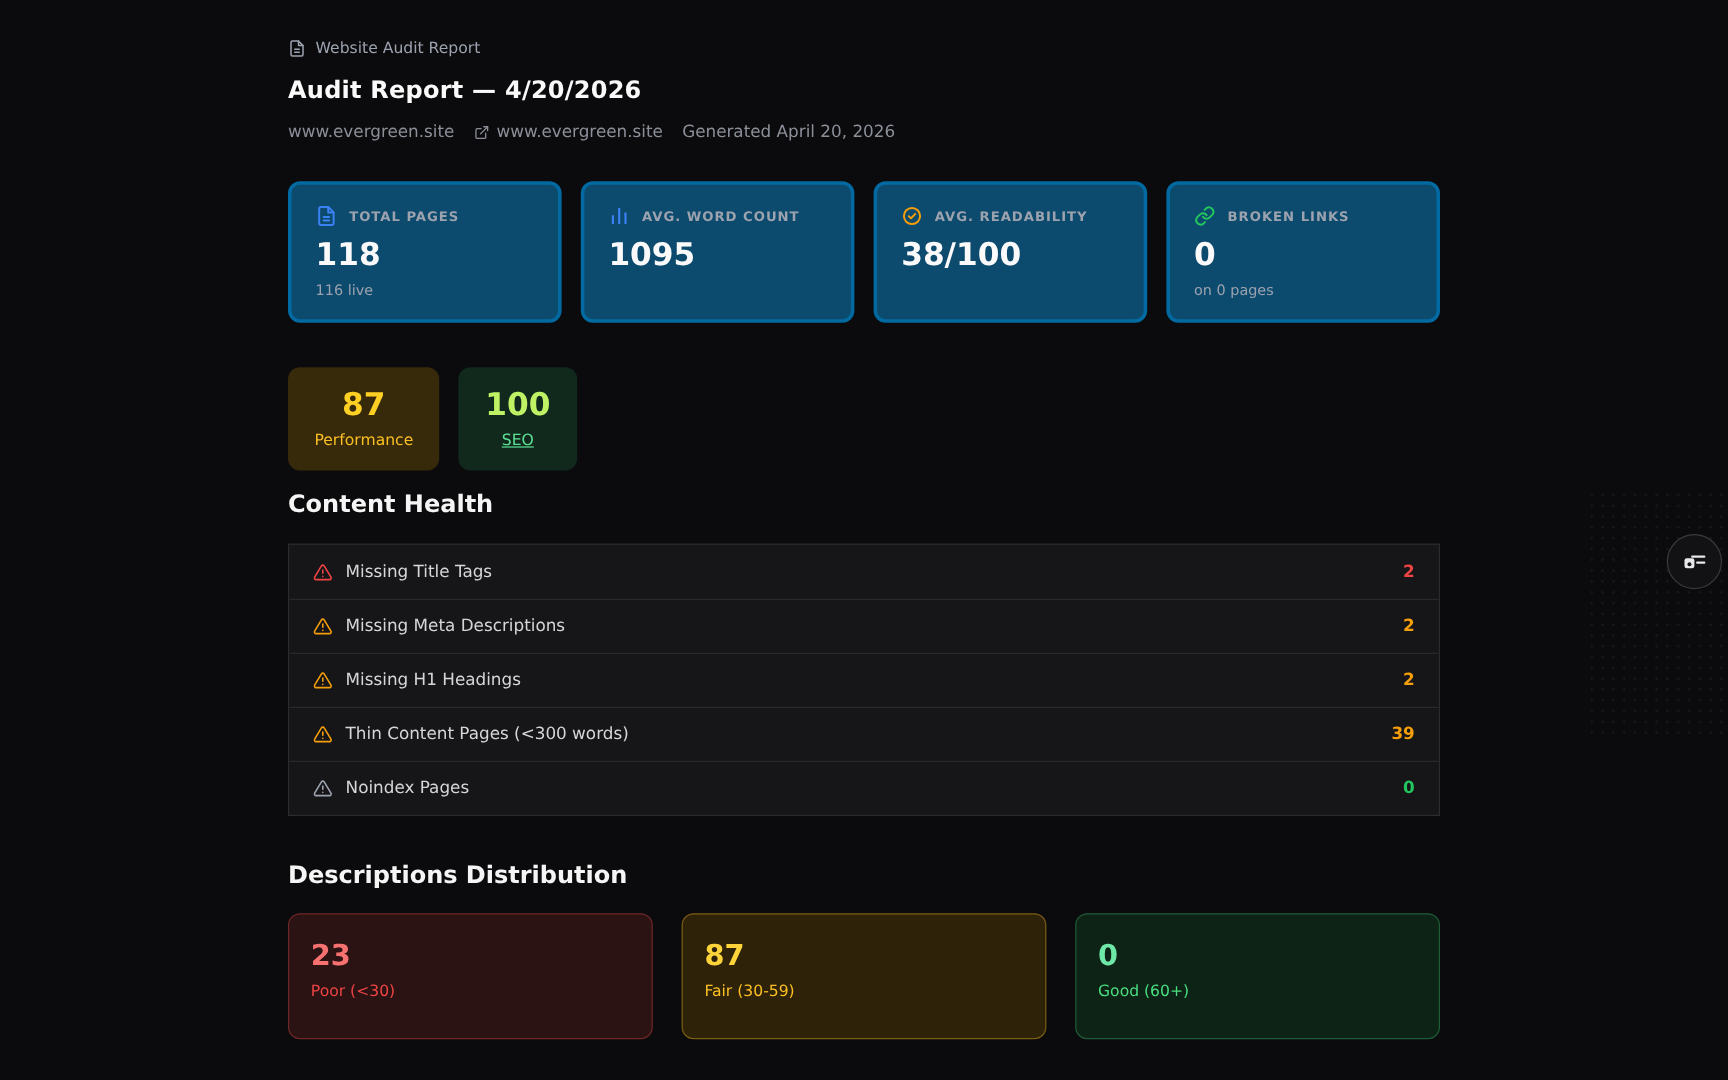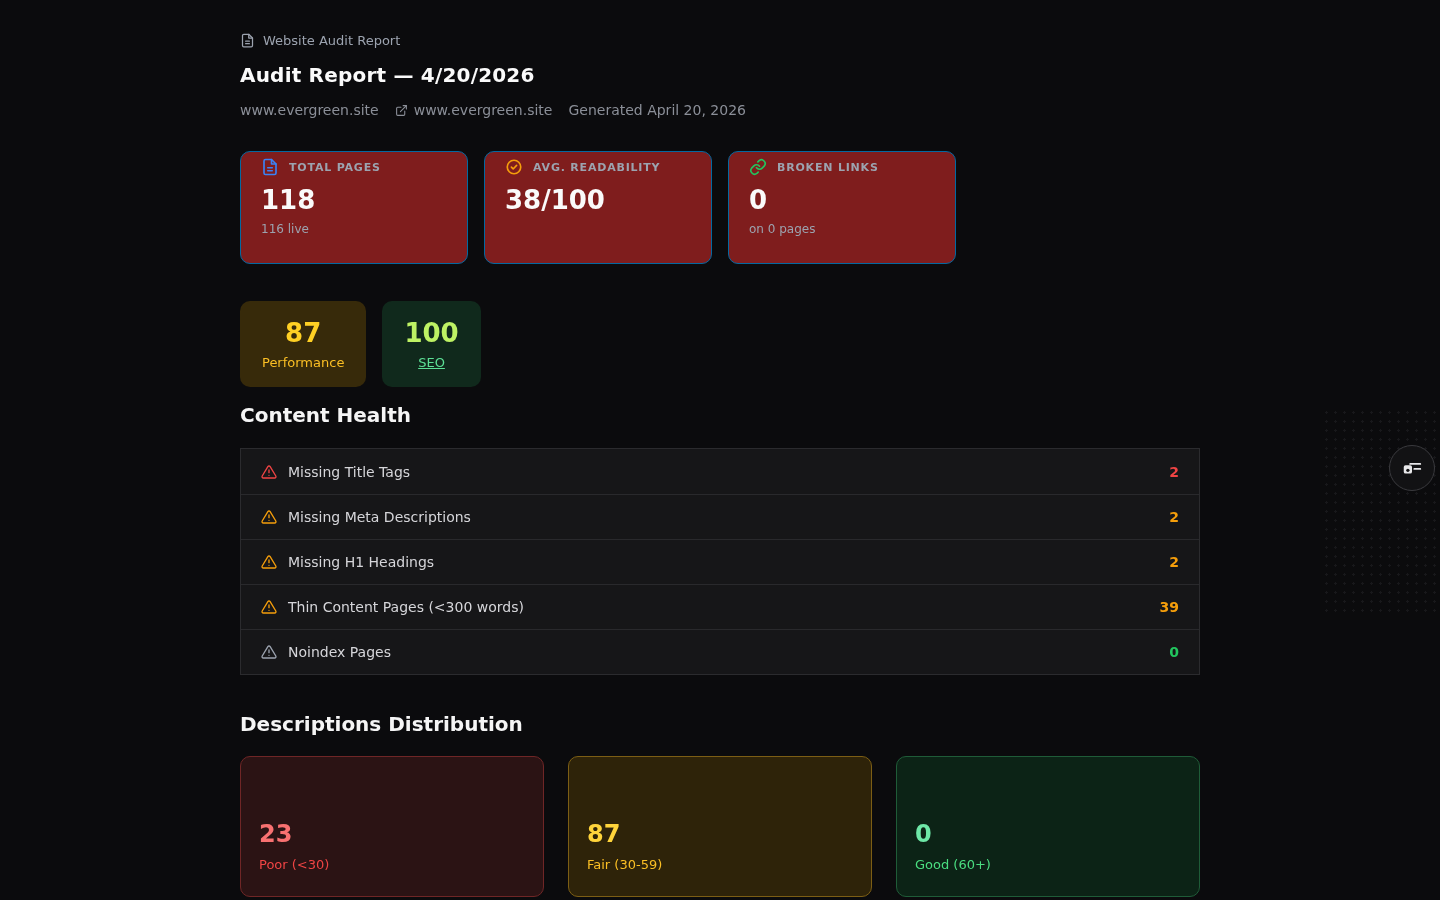--- a/index.html
+++ b/index.html
@@ -16,22 +16,22 @@
   
   .eyebrow { display:flex; align-items:flex-start; gap:8px; color:#9ca3af; font-size:13px; }
   .eyebrow svg { flex:0 0 auto; }
   h1.title { margin-top:15px; font-size:20px; font-weight:bold; color:#fafafa; letter-spacing:.2px; }
   .meta { margin-top:15px; display:flex; align-items:center; gap:16px; color:#8b8f98; font-size:14px; }
   .meta-link { display:flex; align-items:center; gap:6px; color:#8b8f98; text-decoration:none; cursor:pointer; }
 
   
   .stats { margin-top:33px; display:grid; grid-template-columns:repeat(4,1fr); gap:16px; }
   .stat-card {
-    background:#7f1d1d; border:1px solid #0369a1; border-radius:10px;
-    padding:6px 20px; min-height:113px;
+    background:#0c4a6e; border:3px solid #0369a1; border-radius:10px;
+    padding:17px 20px; min-height:113px;
   }
   .stat-top { display:flex; align-items:center; gap:10px; }
   .stat-label { color:#9ca3af; font-size:11px; letter-spacing:.8px; font-weight:600; }
   .stat-value { margin-top:9px; font-size:26px; font-weight:bold; color:#fafafa; }
   .stat-sub { margin-top:7px; font-size:12px; color:#9ca3af; }
 
   
   h2.section-heading { font-size:20px; font-weight:bold; color:#f5f5f5; }
   .sec-lighthouse { margin-top:37px; }
   .sec-health { margin-top:16px; }
@@ -58,21 +58,21 @@
   .sev-red   .health-count { color:#ef4444; }
   .sev-amber .health-count { color:#f59e0b; }
   .sev-gray  .health-count { color:#22c55e; }
 
   
   .rd-cards { margin-top:20px; display:grid; grid-template-columns:repeat(3,1fr); gap:24px; }
   .rd-card { border-radius:10px; padding:20px 18px 24px; border:1px solid transparent; min-height:105px; }
   .rd-card.red   { background:#2b1314; border-color:#6f2626; }
   .rd-card.amber { background:#2e2309; border-color:#7c5e14; }
   .rd-card.green { background:#0c2316; border-color:#1f5c38; }
-  .rd-value { font-size:24px; font-weight:bold;margin-top:43px; }
+  .rd-value { font-size:24px; font-weight:bold; }
   .rd-label { margin-top:9px; font-size:13px; }
   .rd-card.red   .rd-value { color:#f87171; }
   .rd-card.red   .rd-label { color:#ef4444; }
   .rd-card.amber .rd-value { color:#ffd43b; }
   .rd-card.amber .rd-label { color:#fbbf24; }
   .rd-card.green .rd-value { color:#6ee7a7; }
   .rd-card.green .rd-label { color:#4ade80; }
 
   
   .dots-patch {
@@ -123,20 +123,32 @@
             <path d="M14 2H6a2 2 0 0 0-2 2v16a2 2 0 0 0 2 2h12a2 2 0 0 0 2-2V8z"></path>
             <path d="M14 2v6h6"></path>
             <path d="M9 13h6M9 17h6"></path>
           </svg>
         <span class="stat-label">TOTAL PAGES</span>
       </div>
       <div class="stat-value">118</div>
       <div class="stat-sub">116 live</div>
     </div>
 
+    <div class="stat-card">
+      <div class="stat-top">
+        <svg width="18" height="18" viewBox="0 0 24 24" fill="none" stroke="#3b82f6" stroke-width="2.4" stroke-linecap="round">
+            <path d="M5 12v8"></path>
+            <path d="M12 4v16"></path>
+            <path d="M19 9v11"></path>
+          </svg>
+        <span class="stat-label">AVG. WORD COUNT</span>
+      </div>
+      <div class="stat-value">1095</div>
+      <div class="stat-sub"></div>
+    </div>
 
     <div class="stat-card">
       <div class="stat-top">
         <svg width="18" height="18" viewBox="0 0 24 24" fill="none" stroke="#f59e0b" stroke-width="2.2" stroke-linecap="round" stroke-linejoin="round">
             <circle cx="12" cy="12" r="9"></circle>
             <path d="M8.5 12.2l2.4 2.4 4.6-4.8"></path>
           </svg>
         <span class="stat-label">AVG. READABILITY</span>
       </div>
       <div class="stat-value">38/100</div>

